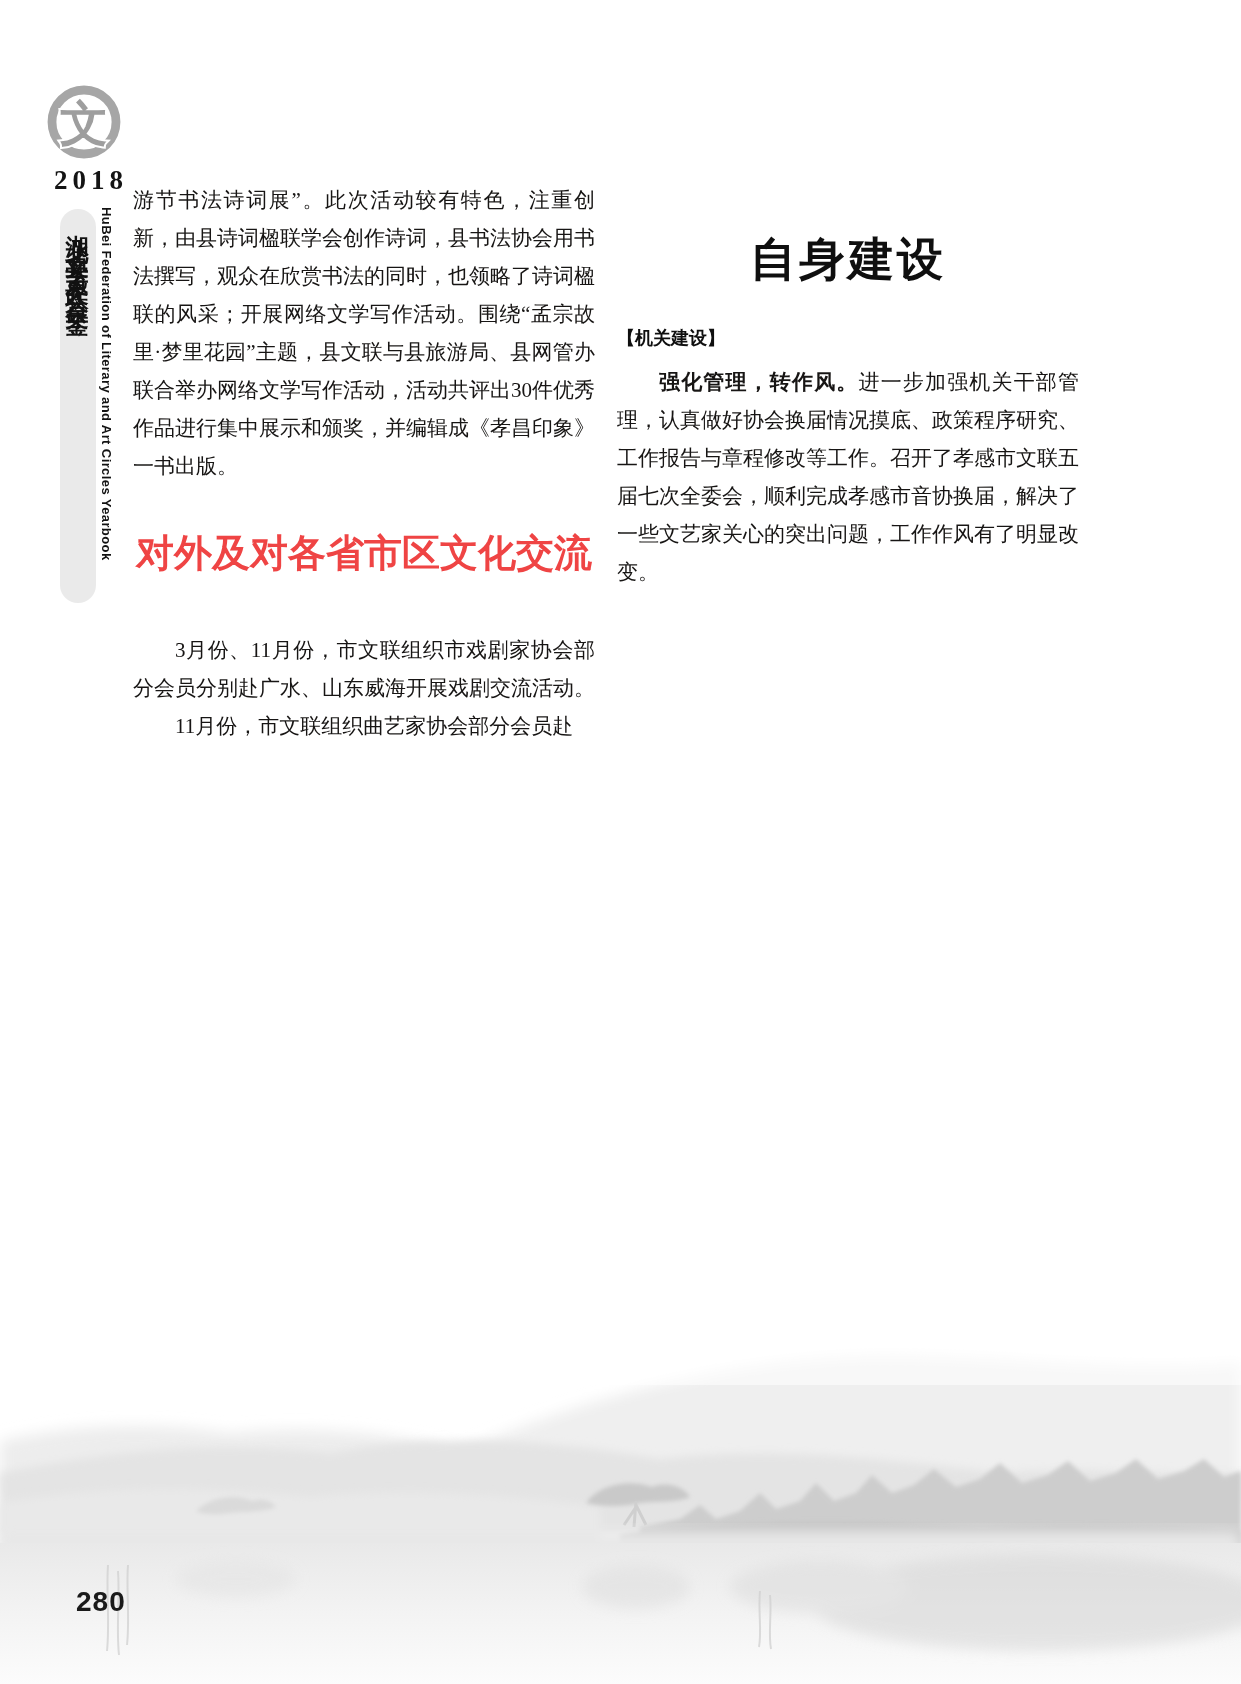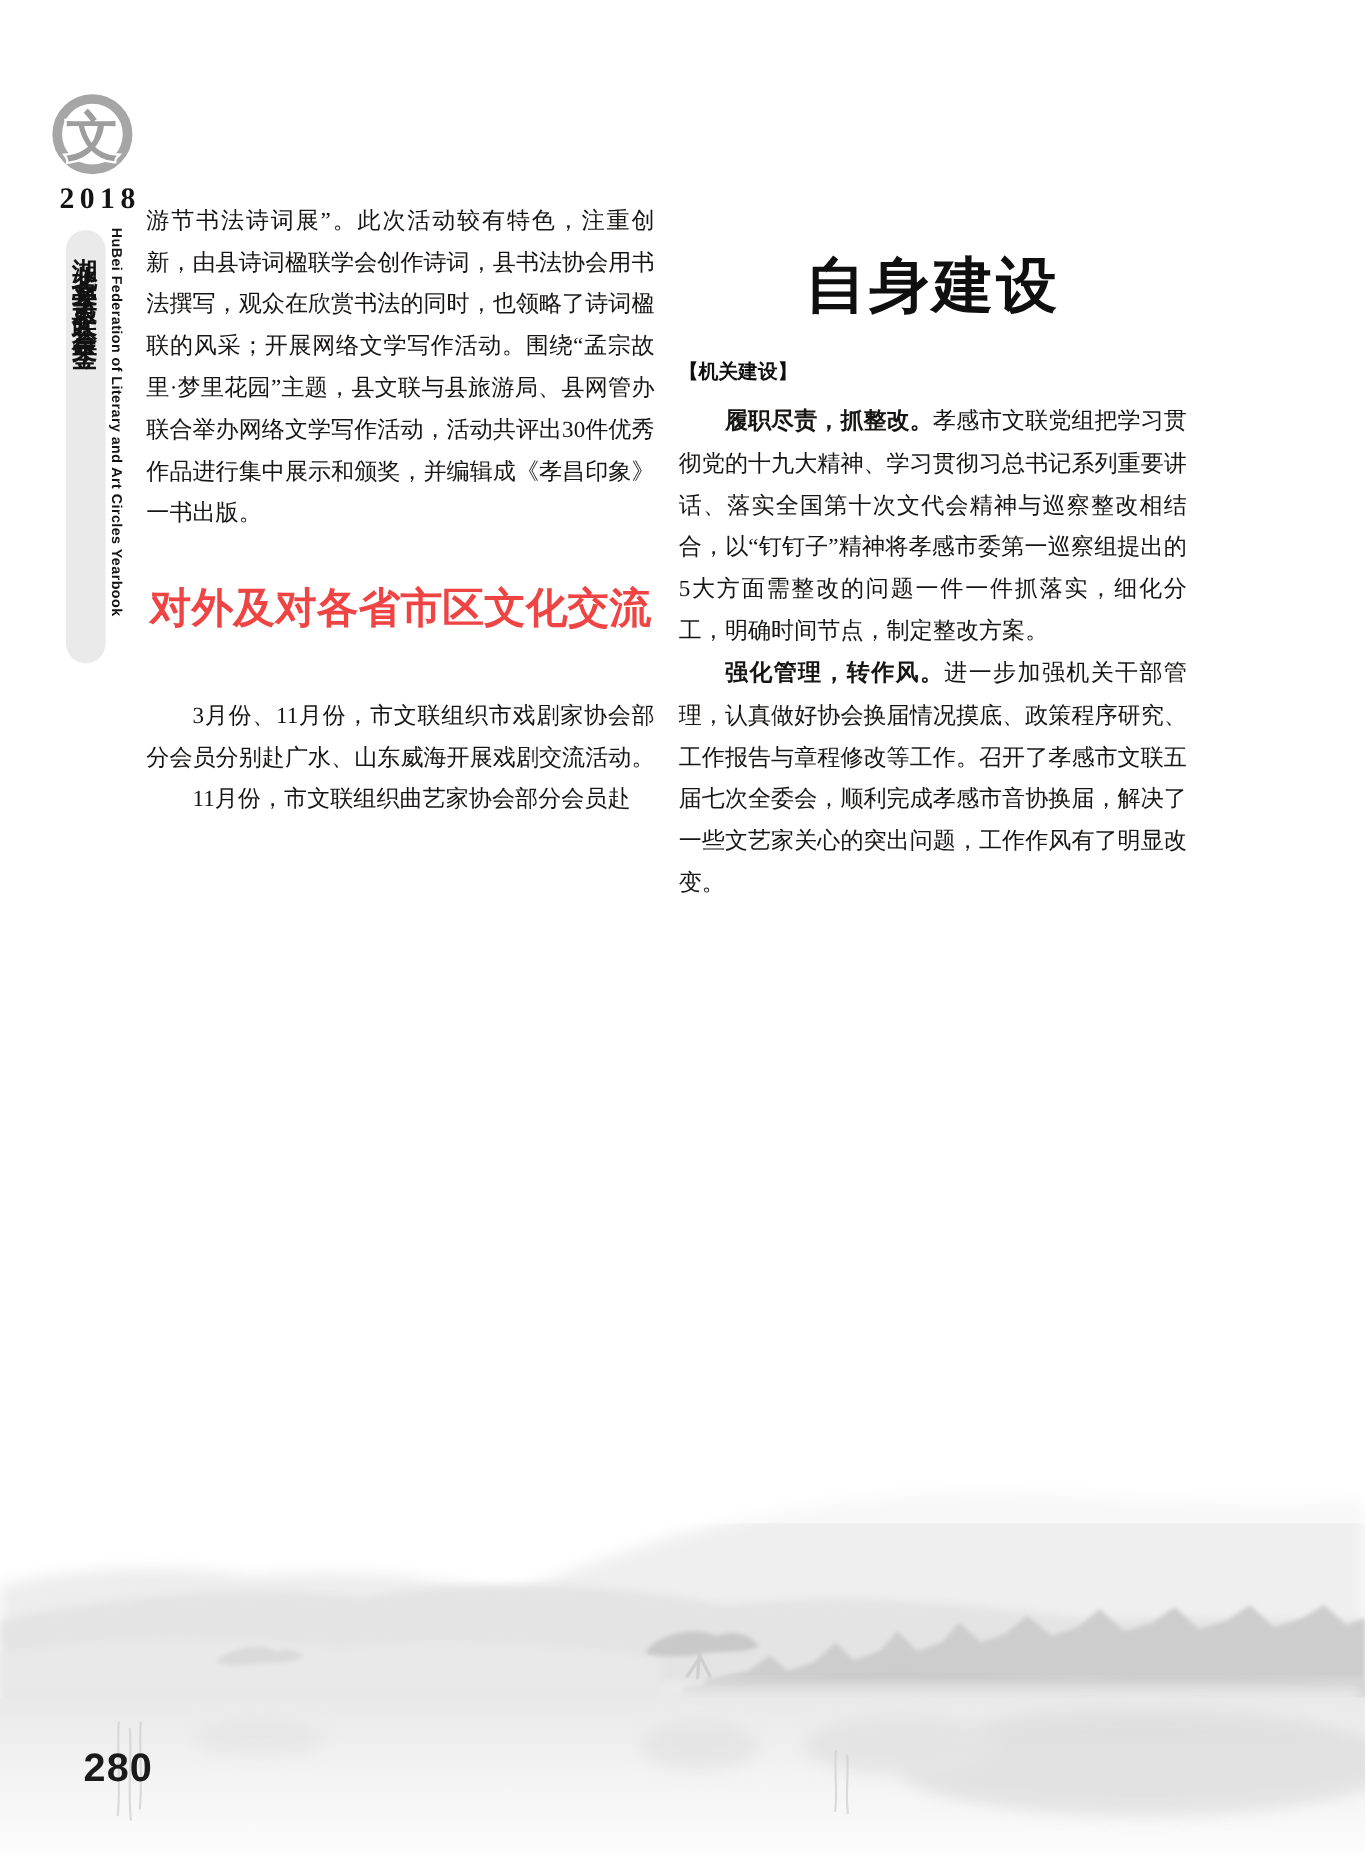--- a/index.html
+++ b/index.html
@@ -57,36 +57,36 @@
   .right-col { left:617px; }
 
   .heading-1 {
     font-family:"Liberation Sans","DejaVu Sans",sans-serif;
     font-weight:900; font-size:38px; line-height:48px;
     text-align:center; letter-spacing:0;
     margin:44px 0 54px; color:#ef4444;
   }
   .heading-2 {
     font-family:"Liberation Sans","DejaVu Sans",sans-serif;
-    font-weight:900; font-size:55px; line-height:56px;
+    font-weight:900; font-size:46px; line-height:56px;
     text-align:center; letter-spacing:3px;
     margin:50px 0 32px; color:#0f0f0f;
   }
   .section-label {
     font-family:"Liberation Sans","DejaVu Sans",sans-serif;
     font-weight:700; font-size:18px; line-height:38px;
     margin:0 0 6px; color:#0f0f0f;
   }
   .lead { font-family:"Liberation Sans","DejaVu Sans",sans-serif; font-weight:700; }
 
   
   .page-number {
     position:absolute; left:76px; top:1586px;
     font-family:"Liberation Sans","DejaVu Sans",sans-serif;
-    font-size:36px; font-weight:800; letter-spacing:1px;
+    font-size:28px; font-weight:800; letter-spacing:1px;
     color:#1a1a1a; z-index:3;
   }
 
   
   .landscape {
     position:absolute; left:0; top:1235px;
     width:1241px; height:449px; z-index:1;
   }
 </style>
 </head>
@@ -110,21 +110,20 @@
   <div class="col left-col">
     <p>游节书法诗词展”。此次活动较有特色，注重创新，由县诗词楹联学会创作诗词，县书法协会用书法撰写，观众在欣赏书法的同时，也领略了诗词楹联的风采；开展网络文学写作活动。围绕“孟宗故里·梦里花园”主题，县文联与县旅游局、县网管办联合举办网络文学写作活动，活动共评出30件优秀作品进行集中展示和颁奖，并编辑成《孝昌印象》一书出版。</p>
     <div class="heading-1">对外及对各省市区文化交流</div>
     <p class="indent">3月份、11月份，市文联组织市戏剧家协会部分会员分别赴广水、山东威海开展戏剧交流活动。</p>
     <p class="indent">11月份，市文联组织曲艺家协会部分会员赴</p>
   </div>
 
   <div class="col right-col">
     <div class="heading-2">自身建设</div>
     <div class="section-label">【机关建设】</div>
-    <p class="indent"><span class="lead">履职尽责，抓整改。</span><span>孝感市文联党组把学习贯彻党的十九大精神、学习贯彻习总书记系列重要讲话、落实全国第十次文代会精神与巡察整改相结合，以“钉钉子”精神将孝感市委第一巡察组提出的5大方面需整改的问题一件一件抓落实，细化分工，明确时间节点，制定整改方案。</span></p>
     <p class="indent"><span class="lead">强化管理，转作风。</span><span>进一步加强机关干部管理，认真做好协会换届情况摸底、政策程序研究、工作报告与章程修改等工作。召开了孝感市文联五届七次全委会，顺利完成孝感市音协换届，解决了一些文艺家关心的突出问题，工作作风有了明显改变。</span></p>
   </div>
 
   <svg class="landscape" viewBox="0 0 1241 449" preserveAspectRatio="none" aria-hidden="true">
     <defs>
       <linearGradient id="waterG" x1="0" y1="0" x2="0" y2="1">
         <stop offset="0" stop-color="#e9e9e9"></stop>
         <stop offset="0.5" stop-color="#f3f3f3"></stop>
         <stop offset="1" stop-color="#fcfcfc"></stop>
       </linearGradient>

